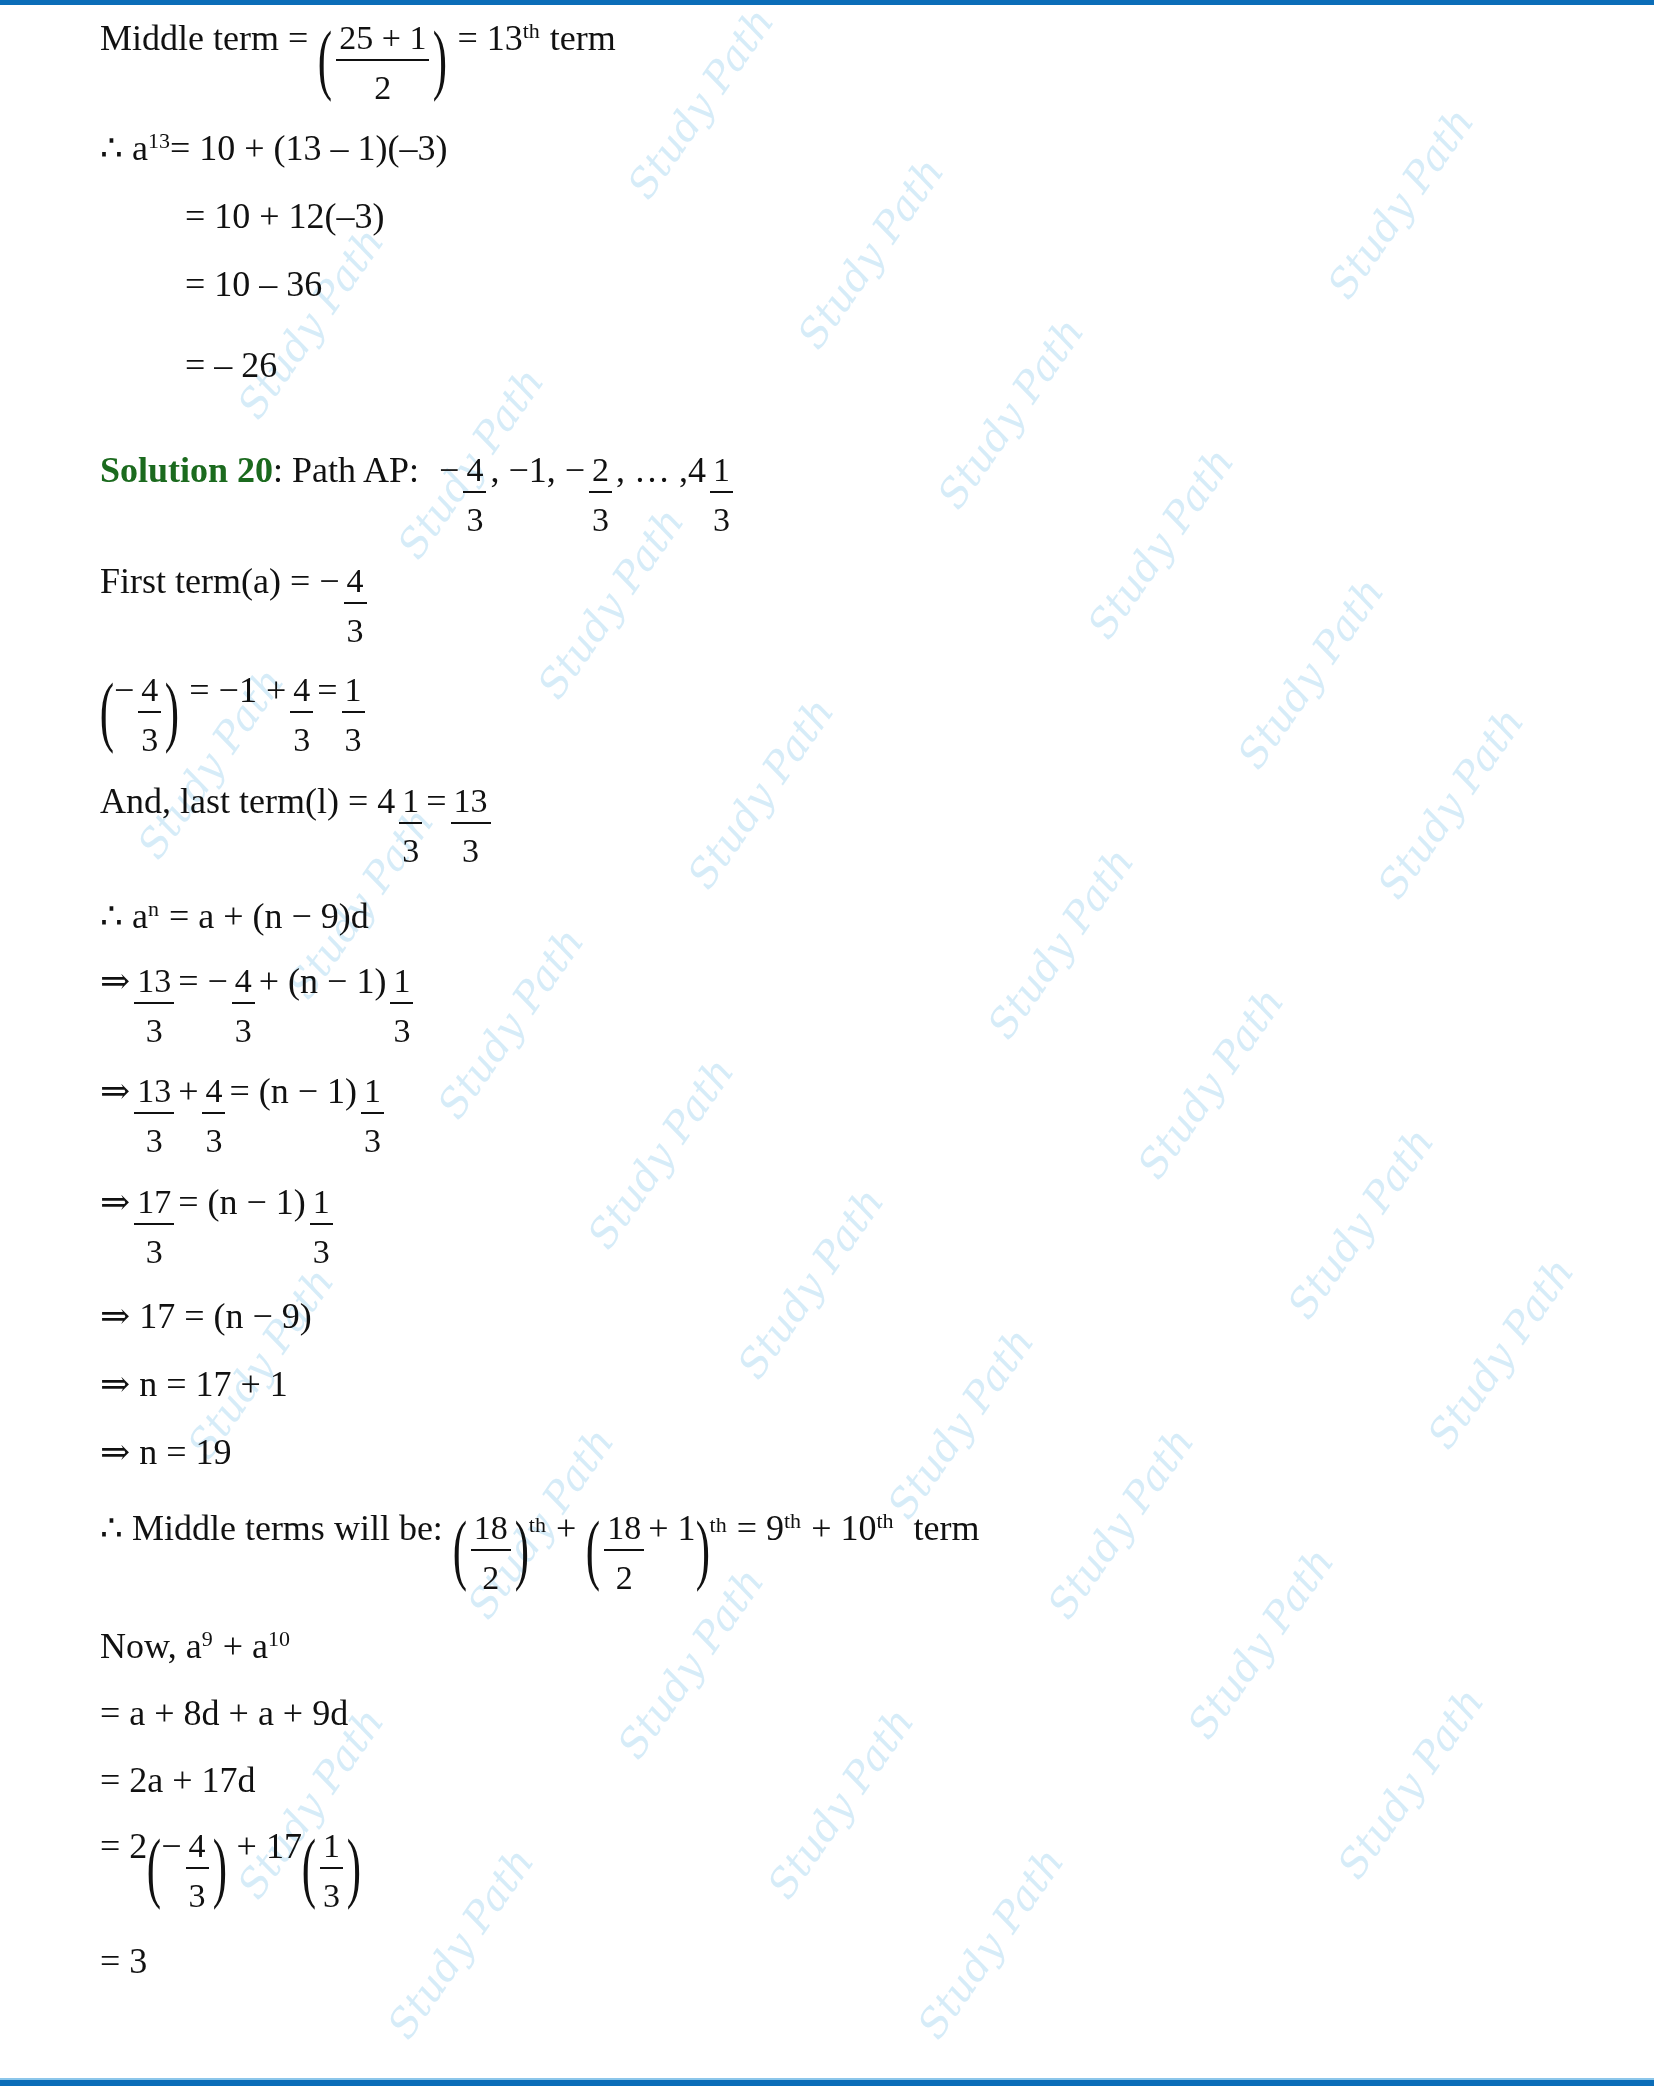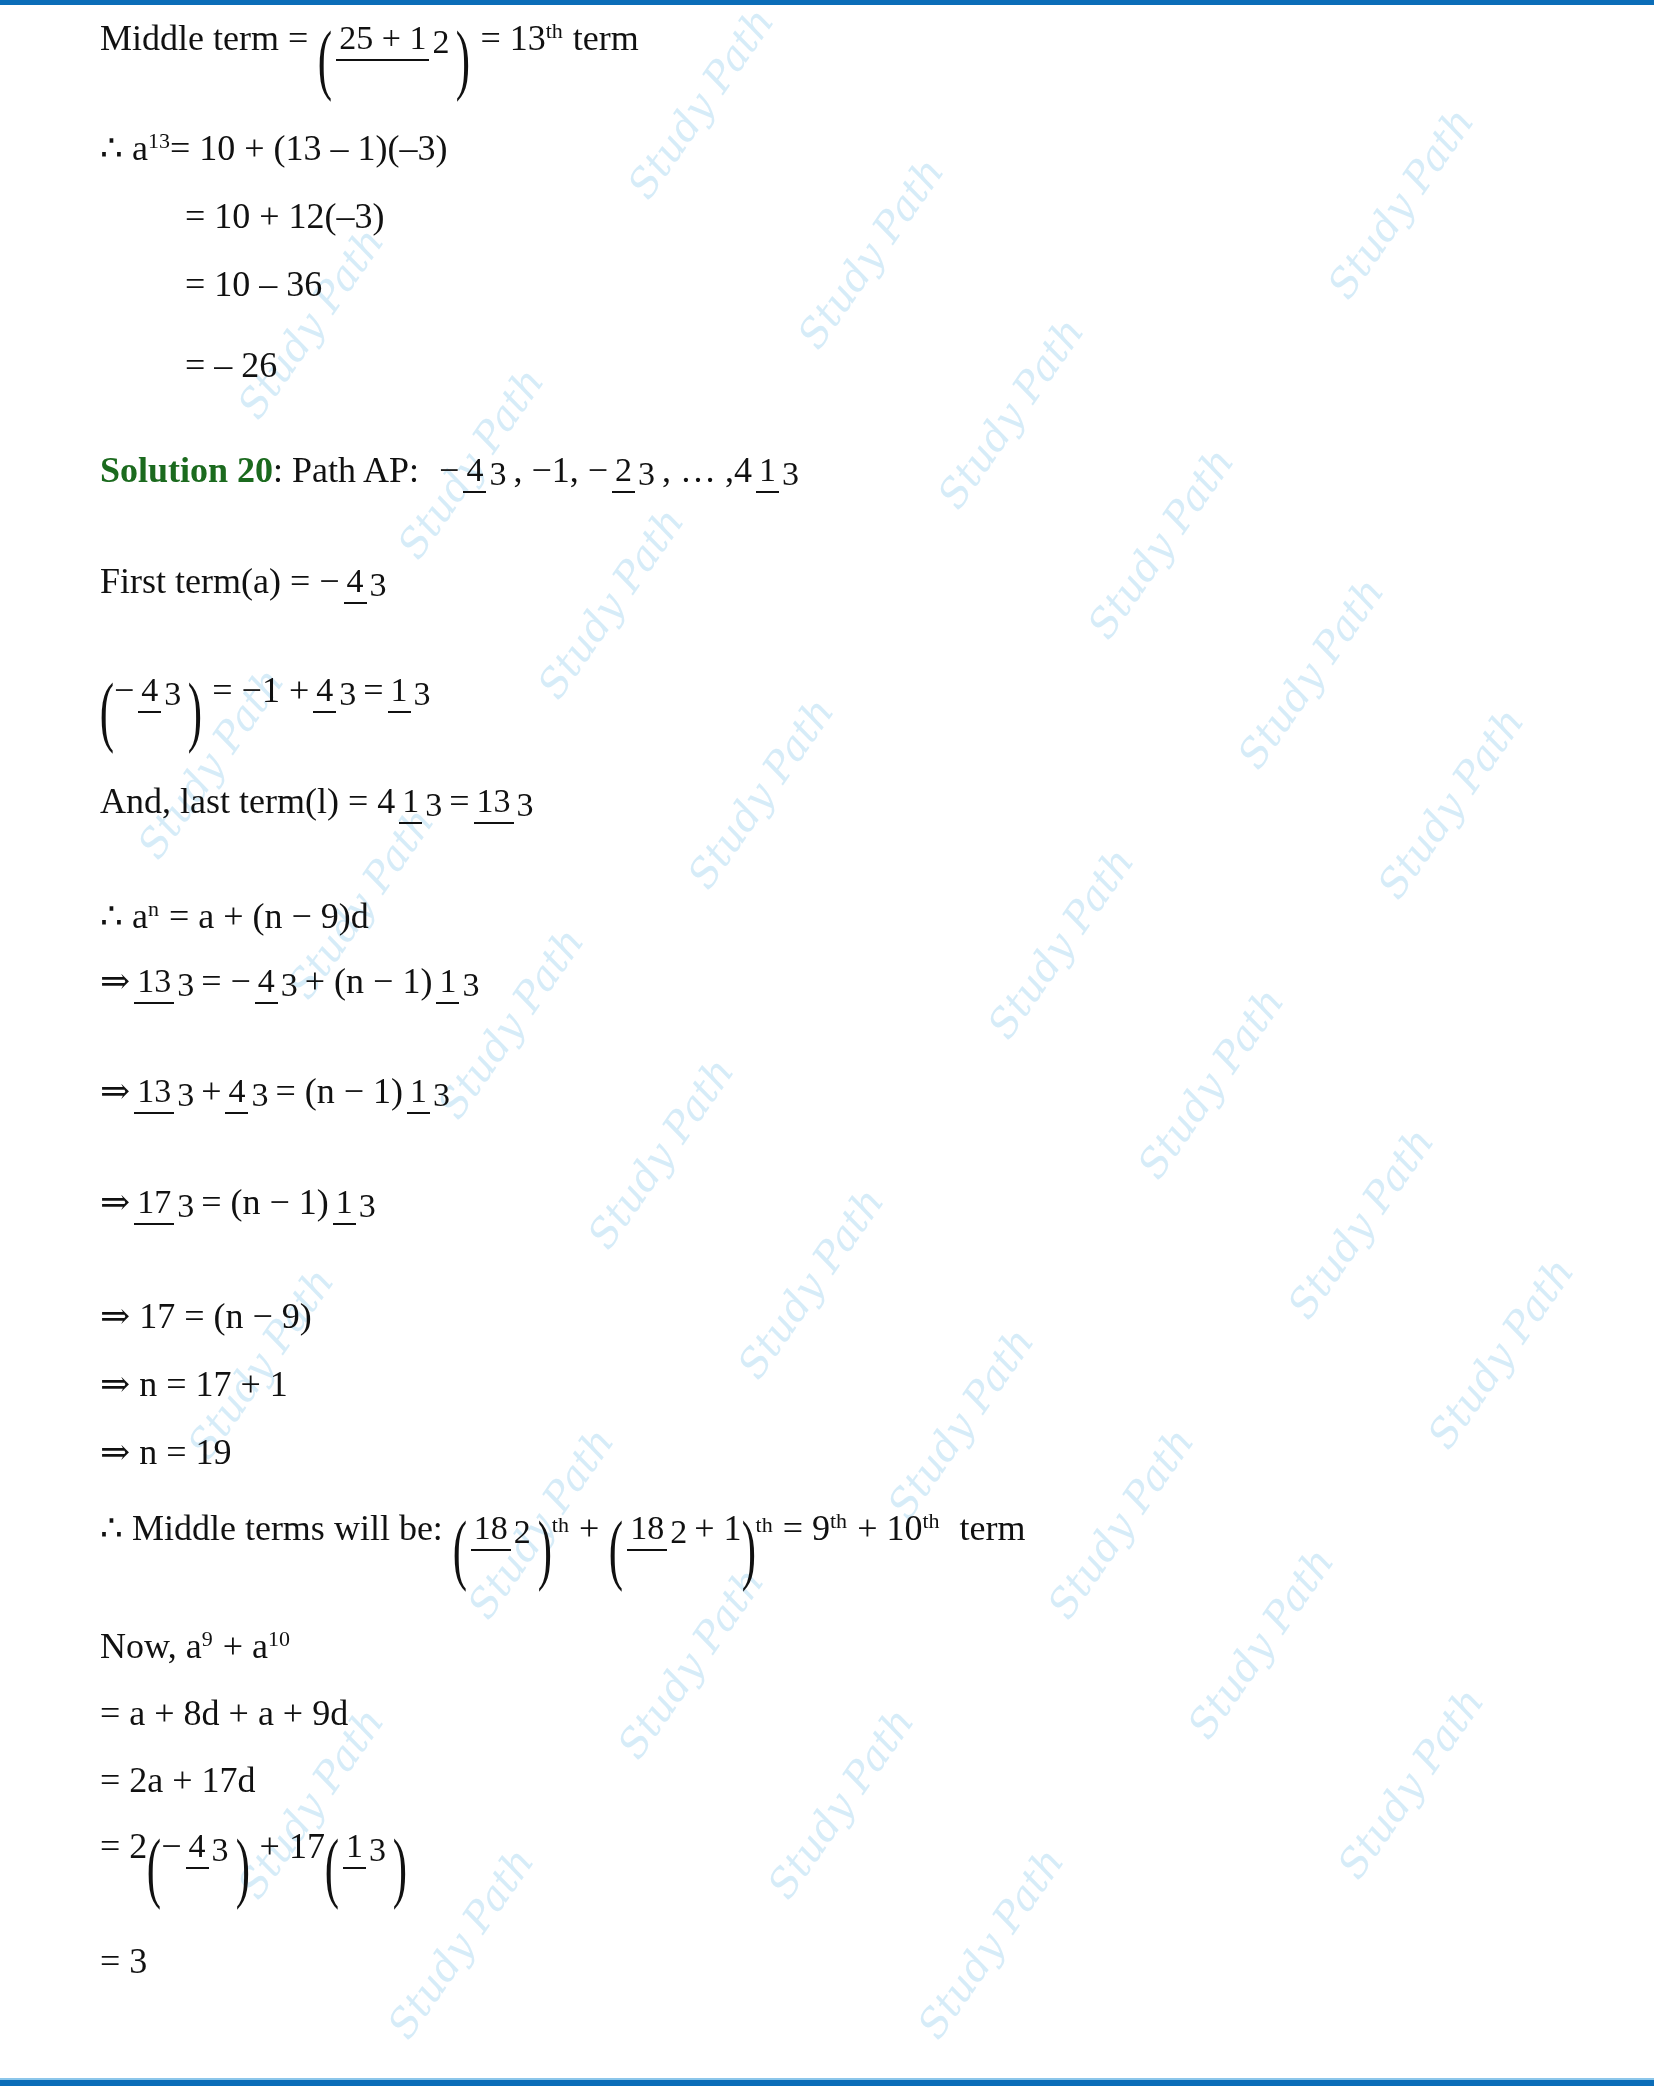--- a/index.html
+++ b/index.html
@@ -7,21 +7,21 @@
     width:1654px; height:2086px; position:relative; overflow:hidden;
     background:#ffffff;
     font-family:"Liberation Serif", "DejaVu Serif", serif;
     color:#111;
   }
   .bar-top { position:absolute; left:0; top:0; width:1654px; height:5px; background:#0b6db8; }
   .bar-bottom { position:absolute; left:0; bottom:0; width:1654px; height:6px; background:#0b6db8; border-top:2px solid #8cc6ea; }
   .wm-layer { position:absolute; inset:0; pointer-events:none; }
   .wm { position:absolute; font-family:"DejaVu Serif", serif; font-style:italic; font-size:40px; color:#cfe9f7; transform:rotate(-55deg); white-space:nowrap; opacity:0.85; }
   .line { position:absolute; left:100px; font-size:36px; line-height:1; white-space:nowrap; display:flex; align-items:flex-start; }
-  .frac { display:inline-flex; flex-direction:row; align-items:center; vertical-align:middle; margin:0 4px; font-size:34px; }
+  .frac { display:inline-flex; flex-direction:column; align-items:center; vertical-align:middle; margin:0 4px; font-size:34px;gap:6px; }
   .frac .num { padding:0 3px 3px 3px; border-bottom:2px solid #111; line-height:1.05; }
   .frac .den { padding:3px 3px 0 3px; line-height:1.05; }
   .paren { font-size:78px; font-weight:200; line-height:1; transform:scaleX(0.55); display:inline-block; margin:0 -6px; }
   sup { font-size:22px; vertical-align:super; }
   sub { font-size:22px; vertical-align:sub; }
   .sol { color:#1b6a1e; font-weight:bold; }
   .sp { display:inline-block; width:10px; }
   .indent { left:185px; }
 </style>
 </head>

